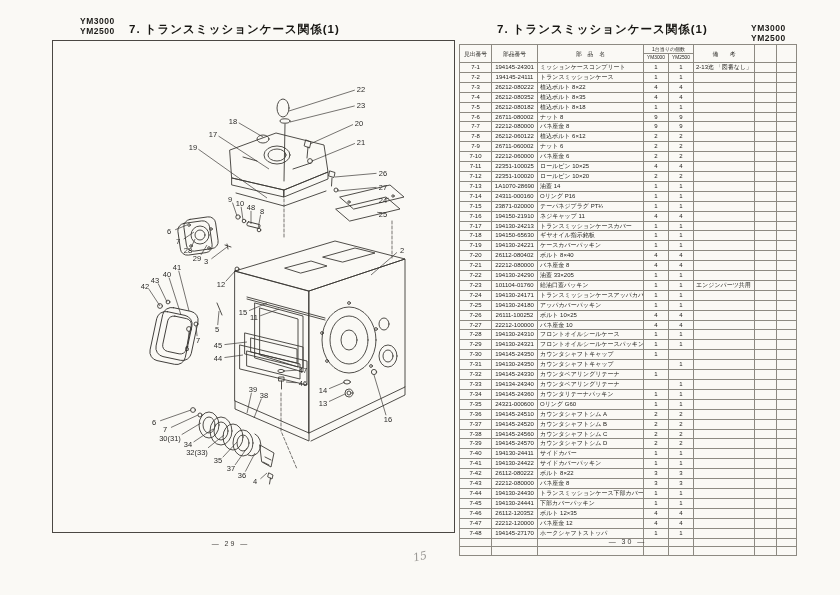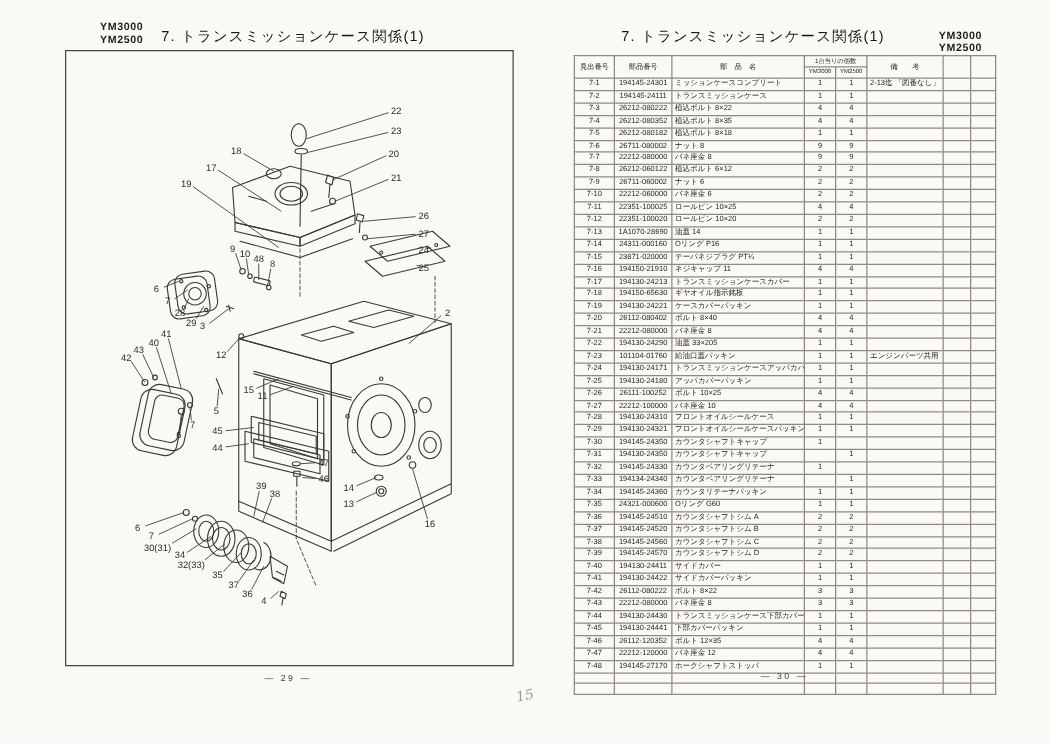--- a/index.html
+++ b/index.html
@@ -4,21 +4,21 @@
 <style>
   html,body{margin:0;padding:0;}
   body{
     width:840px;height:595px;position:relative;overflow:hidden;
     background:#faf9f5;
     font-family:"Liberation Sans","DejaVu Sans",sans-serif;
     color:#2b2a26;
   }
   .abs{position:absolute;}
   .model-block{font-weight:bold;font-size:8.5px;line-height:1.15;letter-spacing:.5px;color:#1d1c19;}
-  .page-title{font-weight:normal;font-size:11.5px;letter-spacing:1px;color:#171612;white-space:nowrap;}
+  .page-title{font-weight:bold;font-size:11.5px;letter-spacing:1px;color:#171612;white-space:nowrap;}
   .frame{border:1.2px solid #4a4743;background:transparent;}
   .footer{font-size:7px;letter-spacing:2px;color:#3a3834;text-align:center;}
   
   table.parts{
     border-collapse:collapse;table-layout:fixed;width:337px;
     font-size:6px;color:#24231f;
     border:1px solid #4a4743;
   }
   table.parts td, table.parts th{
     border:0.8px solid #8d8a82;
@@ -37,21 +37,21 @@
 </style>
 </head>
 <body>
 
 <div class="abs model-block" style="left:80px;top:17px;">
   <div>YM3000</div>
   <div>YM2500</div>
 </div>
 <div class="abs page-title" style="left:129px;top:22px;">7. トランスミッションケース関係(1)</div>
 
-<div class="abs frame" style="left:52px;top:40px;width:357px;height:491px;">
+<div class="abs frame" style="left:52px;top:40px;width:357px;height:491px;padding-left:44px;">
   <svg id="diagram-svg" width="357" height="491" viewBox="0 0 357 491">
     <g stroke="#3c3a36" stroke-width="0.9" fill="none" stroke-linejoin="round" stroke-linecap="round">
 
       <g>
         <ellipse cx="186" cy="67" rx="6" ry="9"></ellipse>
         <ellipse cx="188" cy="80" rx="5" ry="2.2"></ellipse>
         <line x1="188" y1="83" x2="187" y2="140"></line>
         <path d="M209,99 l5,2 -1.5,6 -5,-2 z M211,106 l-1,11"></path>
         <circle cx="213" cy="120" r="2.4"></circle>
       </g>

